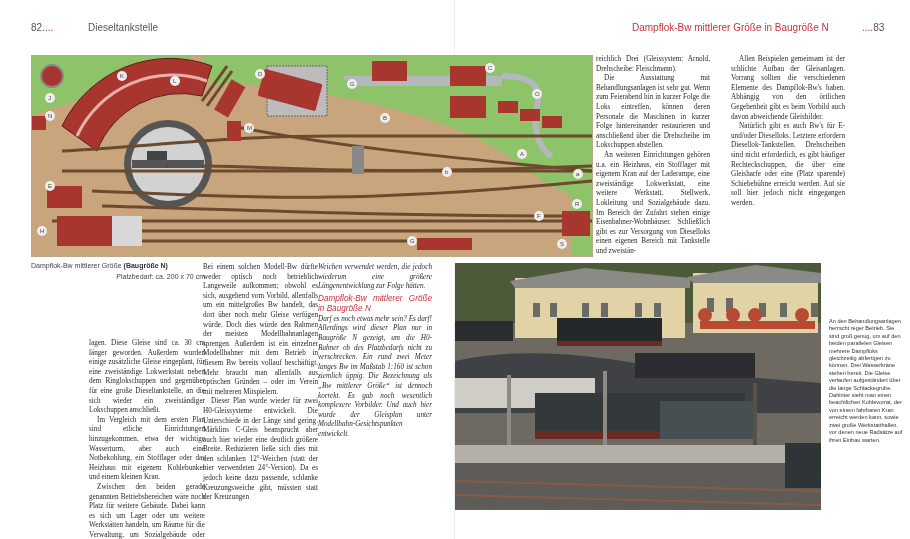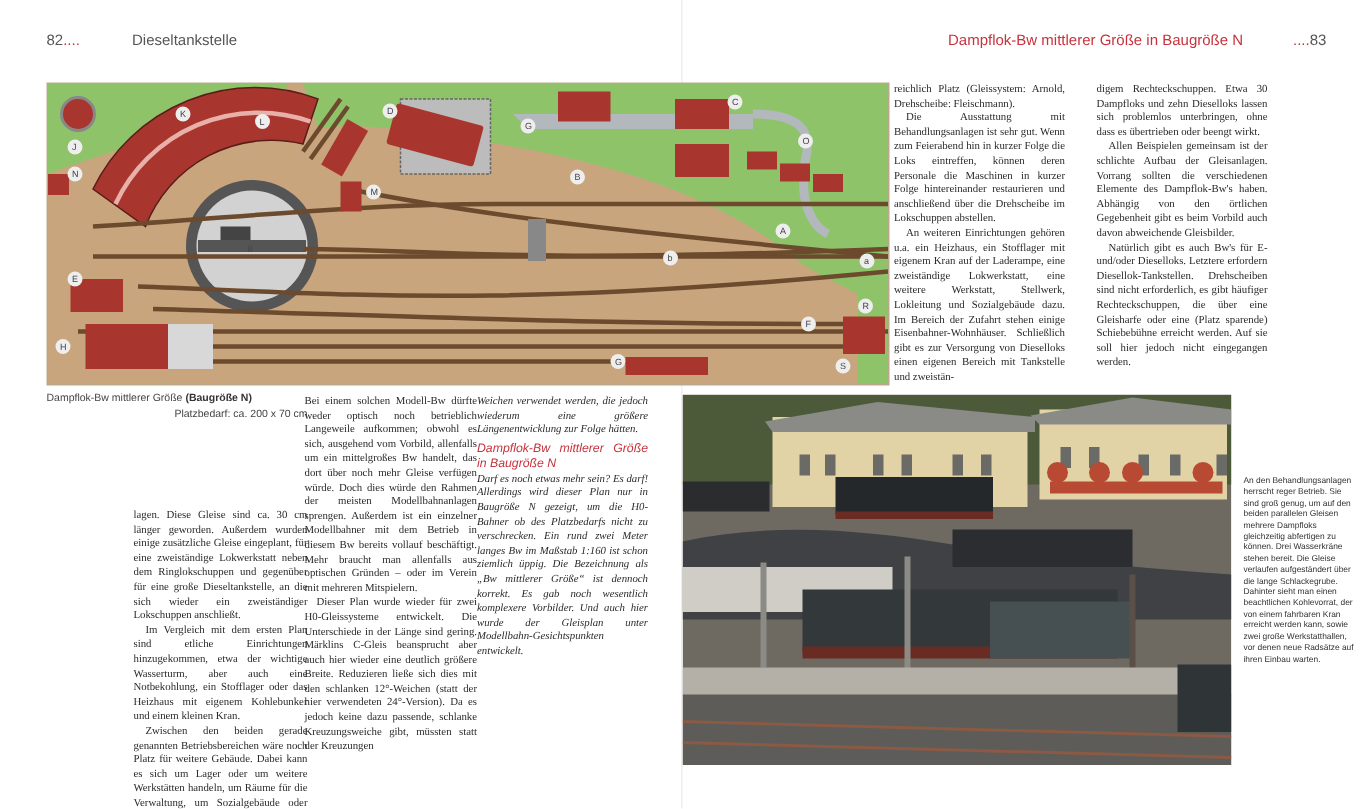--- a/index.html
+++ b/index.html
@@ -151,27 +151,26 @@
   <p>Dieser Plan wurde wieder für zwei H0-Gleissysteme entwickelt. Die Unterschiede in der Länge sind gering. Märklins C-Gleis beansprucht aber auch hier wieder eine deutlich größere Breite. Reduzieren ließe sich dies mit den schlanken 12°-Weichen (statt der hier verwendeten 24°-Version). Da es jedoch keine dazu passende, schlanke Kreuzungsweiche gibt, müssten statt der Kreuzungen</p>
 </div>
 
 <div class="col" style="left:318px;top:263px;width:114px;font-style:italic;">
   <p class="first">Weichen verwendet werden, die jedoch wiederum eine größere Längenentwicklung zur Folge hätten.</p>
   <h3>Dampflok-Bw mittlerer Größe in Baugröße N</h3>
   <p class="first">Darf es noch etwas mehr sein? Es darf! Allerdings wird dieser Plan nur in Baugröße N gezeigt, um die H0-Bahner ob des Platzbedarfs nicht zu verschrecken. Ein rund zwei Meter langes Bw im Maßstab 1:160 ist schon ziemlich üppig. Die Bezeichnung als „Bw mittlerer Größe“ ist dennoch korrekt. Es gab noch wesentlich komplexere Vorbilder. Und auch hier wurde der Gleisplan unter Modellbahn-Gesichtspunkten entwickelt.</p>
 </div>
 
 <div class="col" style="left:596px;top:55px;width:114px;">
-  <p class="first">reichlich Platz (Gleissystem: Arnold, Drehscheibe: Fleischmann).</p>
+  <p class="first">reichlich Drei (Gleissystem: Arnold, Drehscheibe: Fleischmann).</p>
   <p>Die Ausstattung mit Behandlungsanlagen ist sehr gut. Wenn zum Feierabend hin in kurzer Folge die Loks eintreffen, können deren Personale die Maschinen in kurzer Folge hintereinander restaurieren und anschließend über die Drehscheibe im Lokschuppen abstellen.</p>
   <p>An weiteren Einrichtungen gehören u.a. ein Heizhaus, ein Stofflager mit eigenem Kran auf der Laderampe, eine zweiständige Lokwerkstatt, eine weitere Werkstatt, Stellwerk, Lokleitung und Sozialgebäude dazu. Im Bereich der Zufahrt stehen einige Eisenbahner-Wohnhäuser. Schließlich gibt es zur Versorgung von Dieselloks einen eigenen Bereich mit Tankstelle und zweistän-</p>
 </div>
 
 <div class="col" style="left:731px;top:55px;width:114px;">
-  <p class="first">digem Rechteckschuppen. Etwa 30 Dampfloks und zehn Dieselloks lassen sich problemlos unterbringen, ohne dass es übertrieben oder beengt wirkt.</p>
   <p>Allen Beispielen gemeinsam ist der schlichte Aufbau der Gleisanlagen. Vorrang sollten die verschiedenen Elemente des Dampflok-Bw's haben. Abhängig von den örtlichen Gegebenheit gibt es beim Vorbild auch davon abweichende Gleisbilder.</p>
   <p>Natürlich gibt es auch Bw's für E- und/oder Dieselloks. Letztere erfordern Diesellok-Tankstellen. Drehscheiben sind nicht erforderlich, es gibt häufiger Rechteckschuppen, die über eine Gleisharfe oder eine (Platz sparende) Schiebebühne erreicht werden. Auf sie soll hier jedoch nicht eingegangen werden.</p>
 </div>
 
 <div class="photo">
   <svg width="366" height="247" viewBox="0 0 366 247">
     <rect width="366" height="247" fill="#6e6a62"></rect>
     <rect x="0" y="0" width="366" height="60" fill="#4c5a3a"></rect>
 
     <rect x="60" y="15" width="170" height="60" fill="#e2d3a6"></rect>

